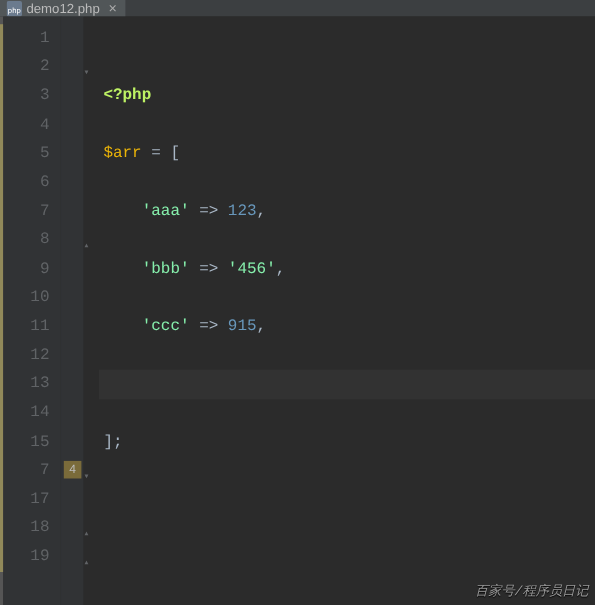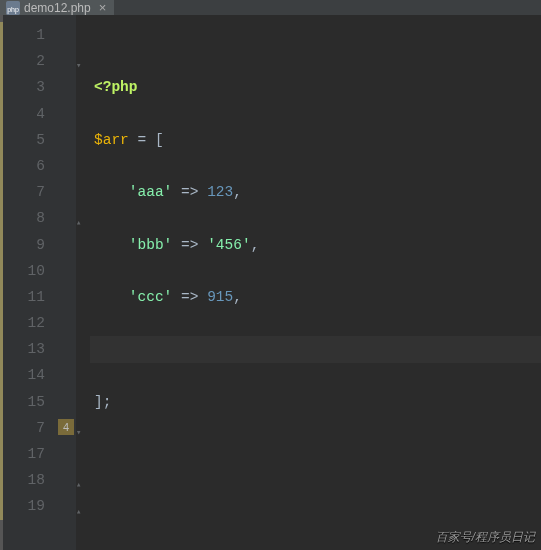--- a/index.html
+++ b/index.html
@@ -17,21 +17,21 @@
   .fold-col{width:14px;background:#2b2b2b;padding-top:7px;line-height:26.2px;position:relative;user-select:none}
   .fold{position:absolute;left:0;color:#606366;font-size:9px}
   .code{flex:1;padding:7px 0 0 4px;line-height:26.2px;background:#2b2b2b;white-space:pre;position:relative}
   .ln{display:block;height:26.2px}
   .hl{position:absolute;left:0;right:0;height:26.2px;background:#323232;top:calc(7px + 12*26.2px)}
   .var{color:#eab308}
   .str{color:#86efac}
   .num{color:#6897bb}
   .php{color:#bef264;font-weight:bold}
   .op{color:#a9b7c6}
-  .watermark{position:absolute;right:6px;bottom:4px;color:#999;font-family:Liberation Sans, sans-serif;font-size:12px;font-style:italic;text-shadow:0 1px 1px #000}
+  .watermark{position:absolute;right:6px;bottom:4px;color:#999;font-family:Liberation Mono, monospace;font-size:12px;font-style:italic;text-shadow:0 1px 1px #000}
 </style>
 </head>
 <body>
 
 <div class="editor">
   <div class="tabbar">
     <div class="tab">
       <svg class="tab-icon" viewBox="0 0 16 16">
           <rect width="16" height="16" rx="2" fill="#6b7b8e"></rect>
           <text x="8" y="12" text-anchor="middle" font-size="8" fill="#fff" font-family="Arial">php</text>

